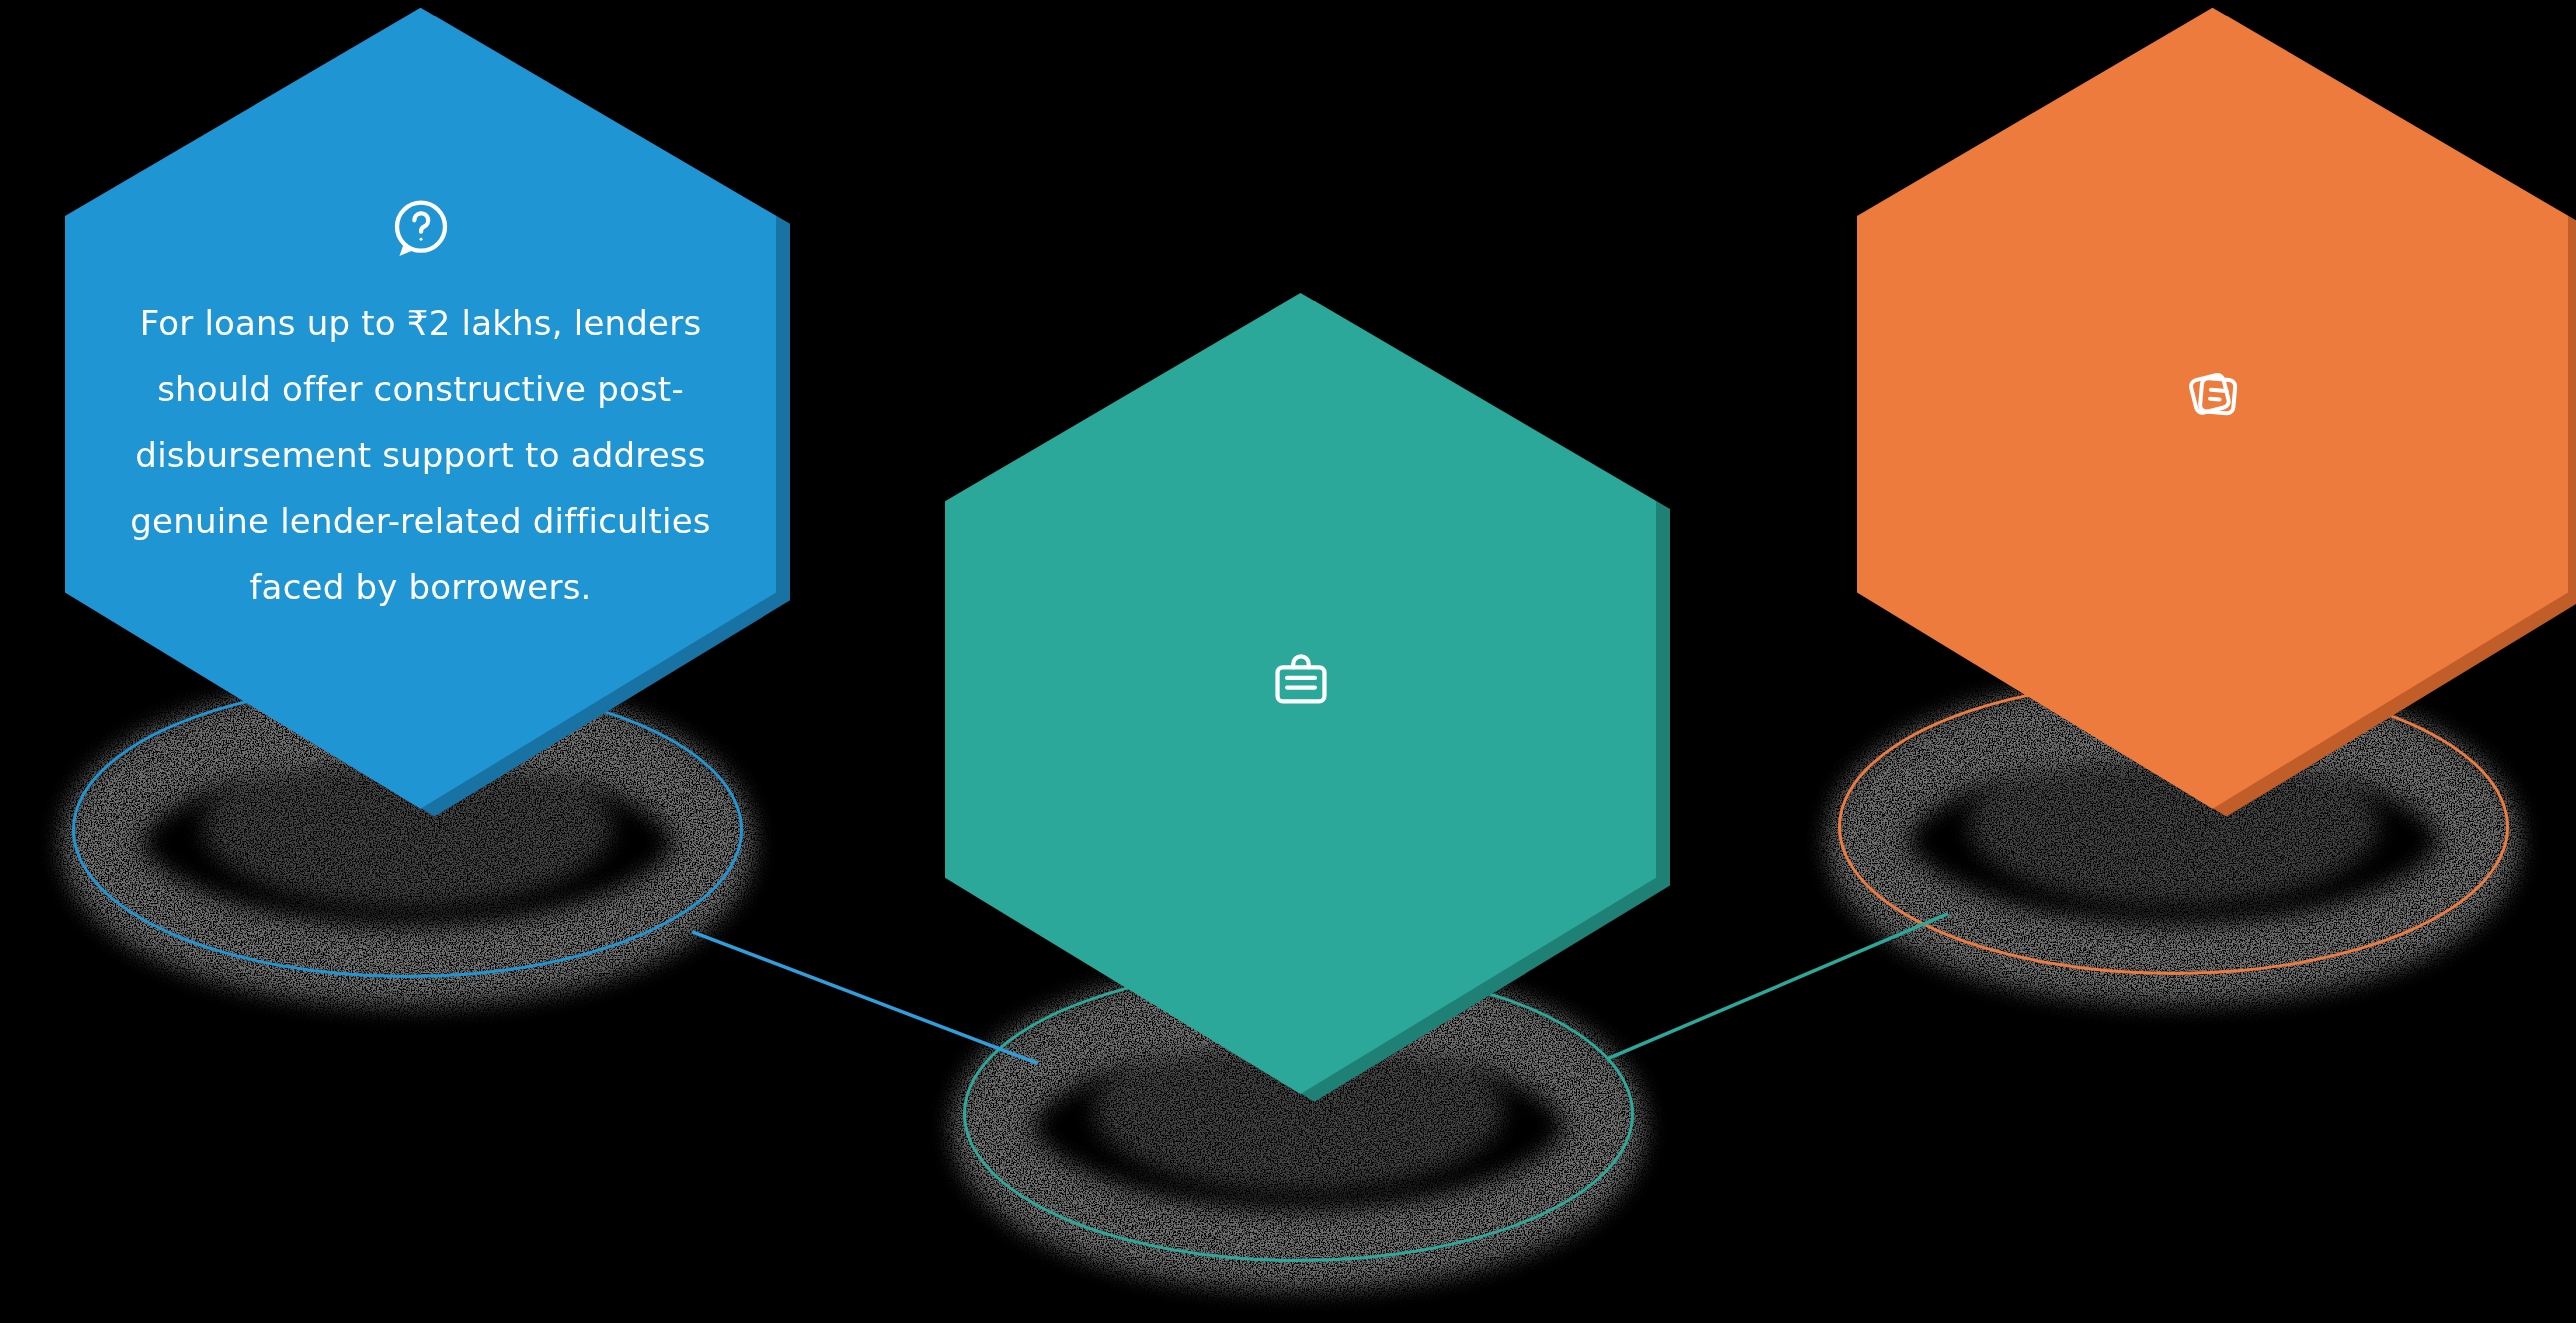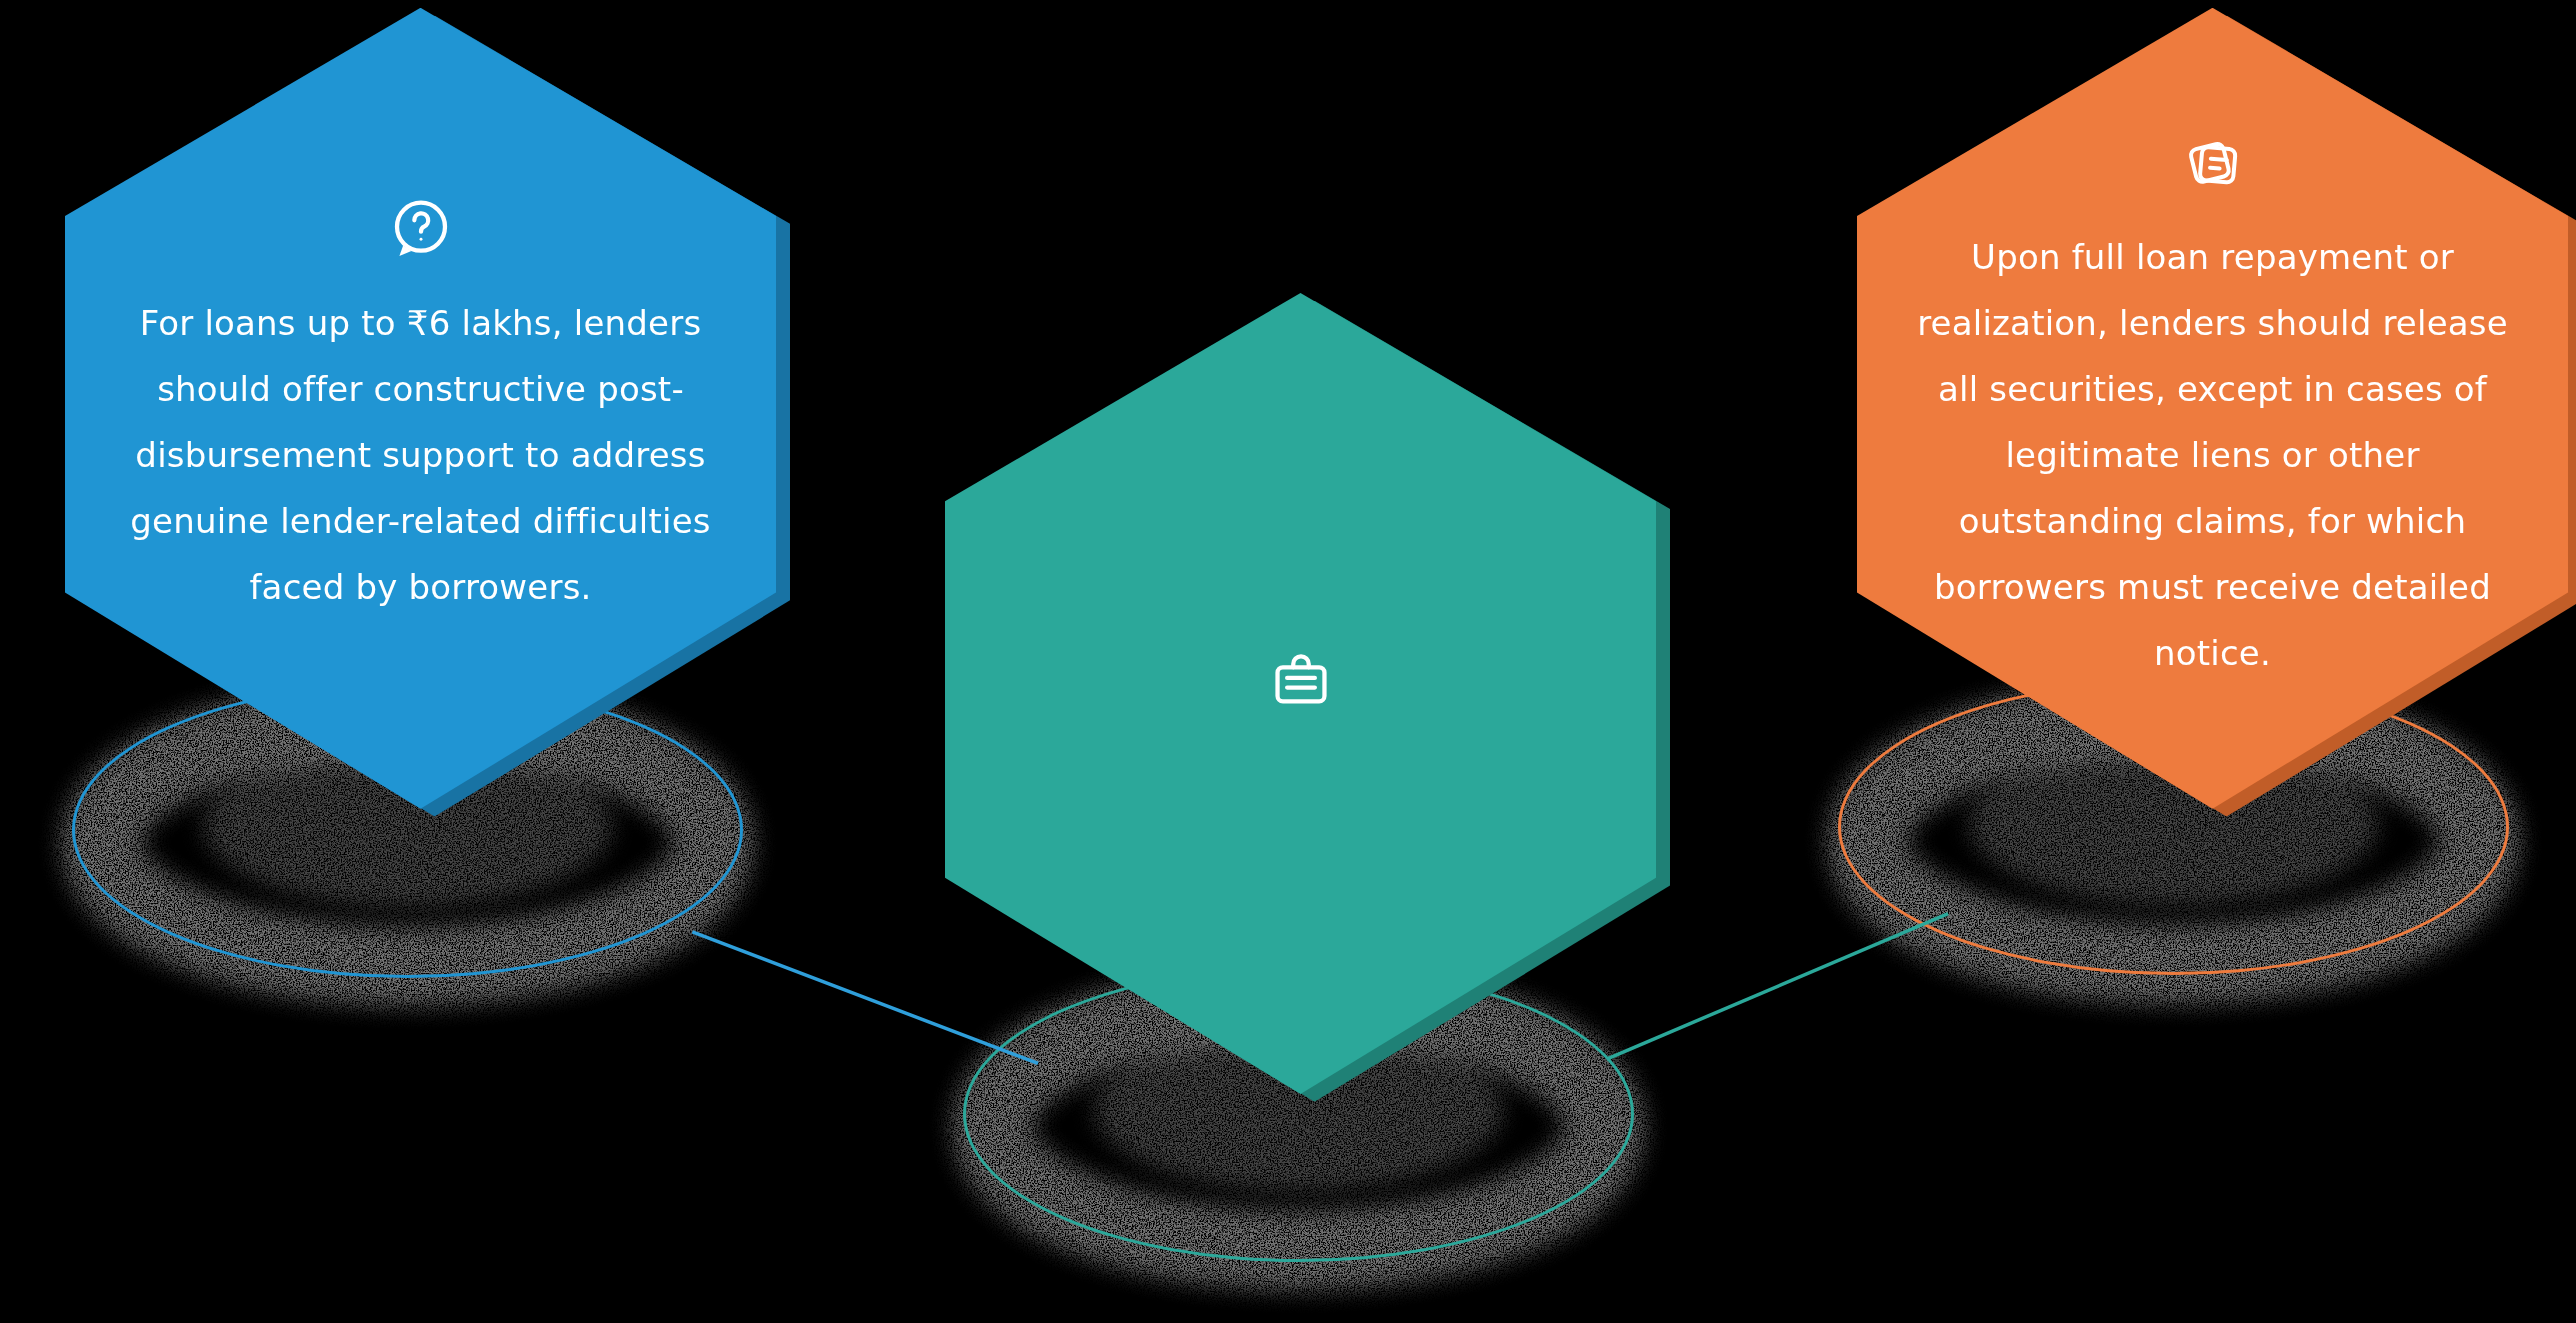--- a/index.html
+++ b/index.html
@@ -134,21 +134,21 @@
     <div class="back"></div>
     <div class="face">
       <div class="icon">
         <svg viewBox="0 0 24 24" fill="none" stroke="#ffffff" stroke-width="1.6" stroke-linecap="round" stroke-linejoin="round">
           <circle cx="12" cy="11.5" r="9"></circle>
           <path d="M9.5 9.1a2.6 2.6 0 1 1 3.6 2.4c-.85.35-1.1 1-1.1 1.9"></path>
           <circle cx="12" cy="16.2" r="0.55" fill="#ffffff" stroke="none"></circle>
           <path d="M5.3 18.6 L3.9 22.5 L8.4 20.6 Z" fill="#ffffff" stroke="none"></path>
         </svg>
       </div>
-      <div class="text">For loans up to ₹6 lakhs, lenders should offer constructive post-disbursement support to address genuine lender-related difficulties faced by borrowers.</div>
+      <div class="text">For loans up to ₹2 lakhs, lenders should offer constructive post-disbursement support to address genuine lender-related difficulties faced by borrowers.</div>
     </div>
   </div>
 
   <div class="hex" style="left: 945px; top: 293px; --c: #2ba89a; --cd: #1f8176;">
     <div class="back"></div>
     <div class="face">
       <div class="icon">
         <svg viewBox="0 0 24 24" fill="none" stroke="#ffffff" stroke-width="1.6" stroke-linecap="round" stroke-linejoin="round">
           <rect x="3.2" y="7.6" width="17.6" height="12.8" rx="2"></rect>
           <path d="M9.1 7.6 V6.4 a2.9 2.9 0 0 1 5.8 0 V7.6"></path>
@@ -167,18 +167,17 @@
           <g transform="rotate(-14 11 12)">
             <rect x="4.5" y="6" width="12.5" height="12.5" rx="2.4"></rect>
           </g>
           <g transform="rotate(5 14 13)">
             <rect x="7.5" y="6.8" width="12.5" height="12.5" rx="2.4"></rect>
             <path d="M11 11 H17"></path>
             <path d="M11 14.4 H14.6"></path>
           </g>
         </svg>
       </div>
-      <div class="text">Upon full loan repayment or realization, lenders should release all securities, except in cases of legitimate liens or other outstanding claims, for which borrowers must receive detailed notice.</div>
     </div>
   </div>
 
 </div>
 
 
 </body></html>

